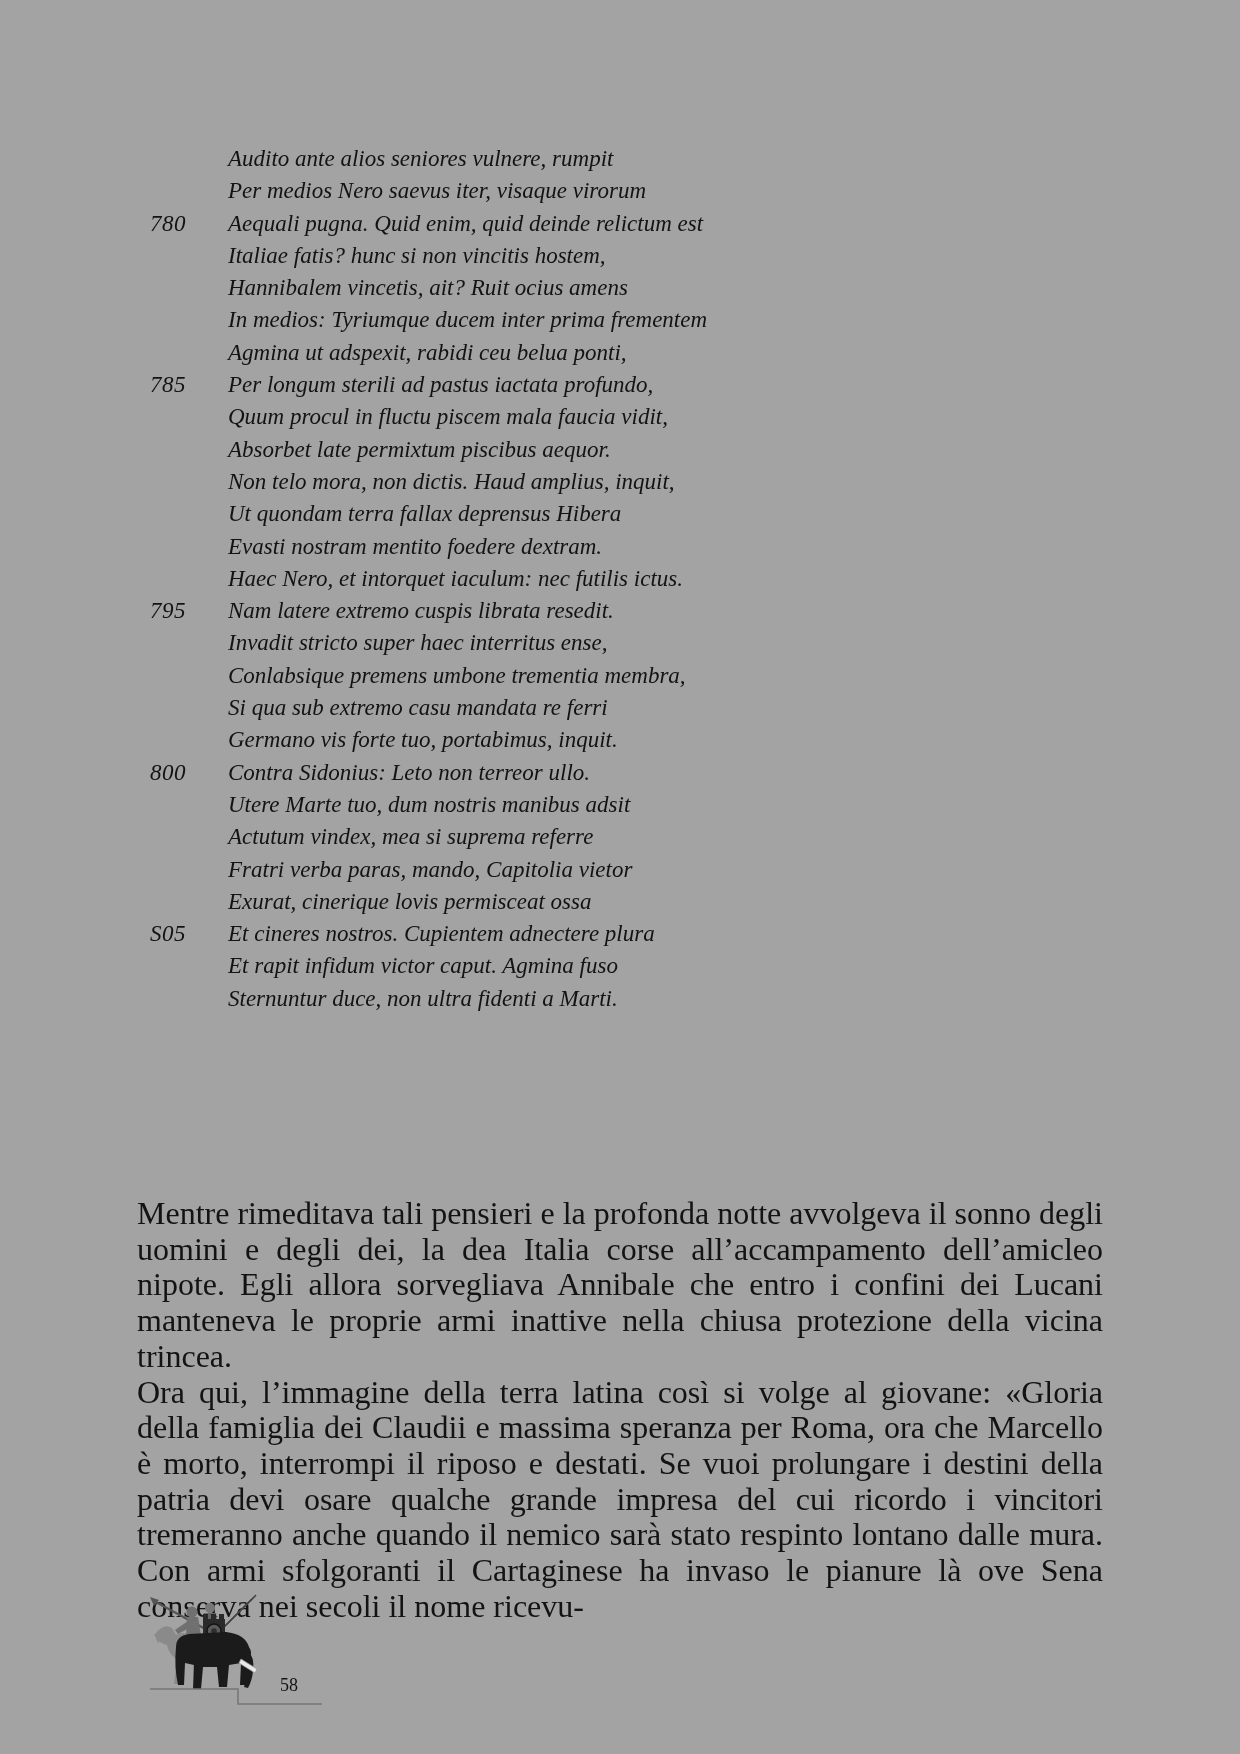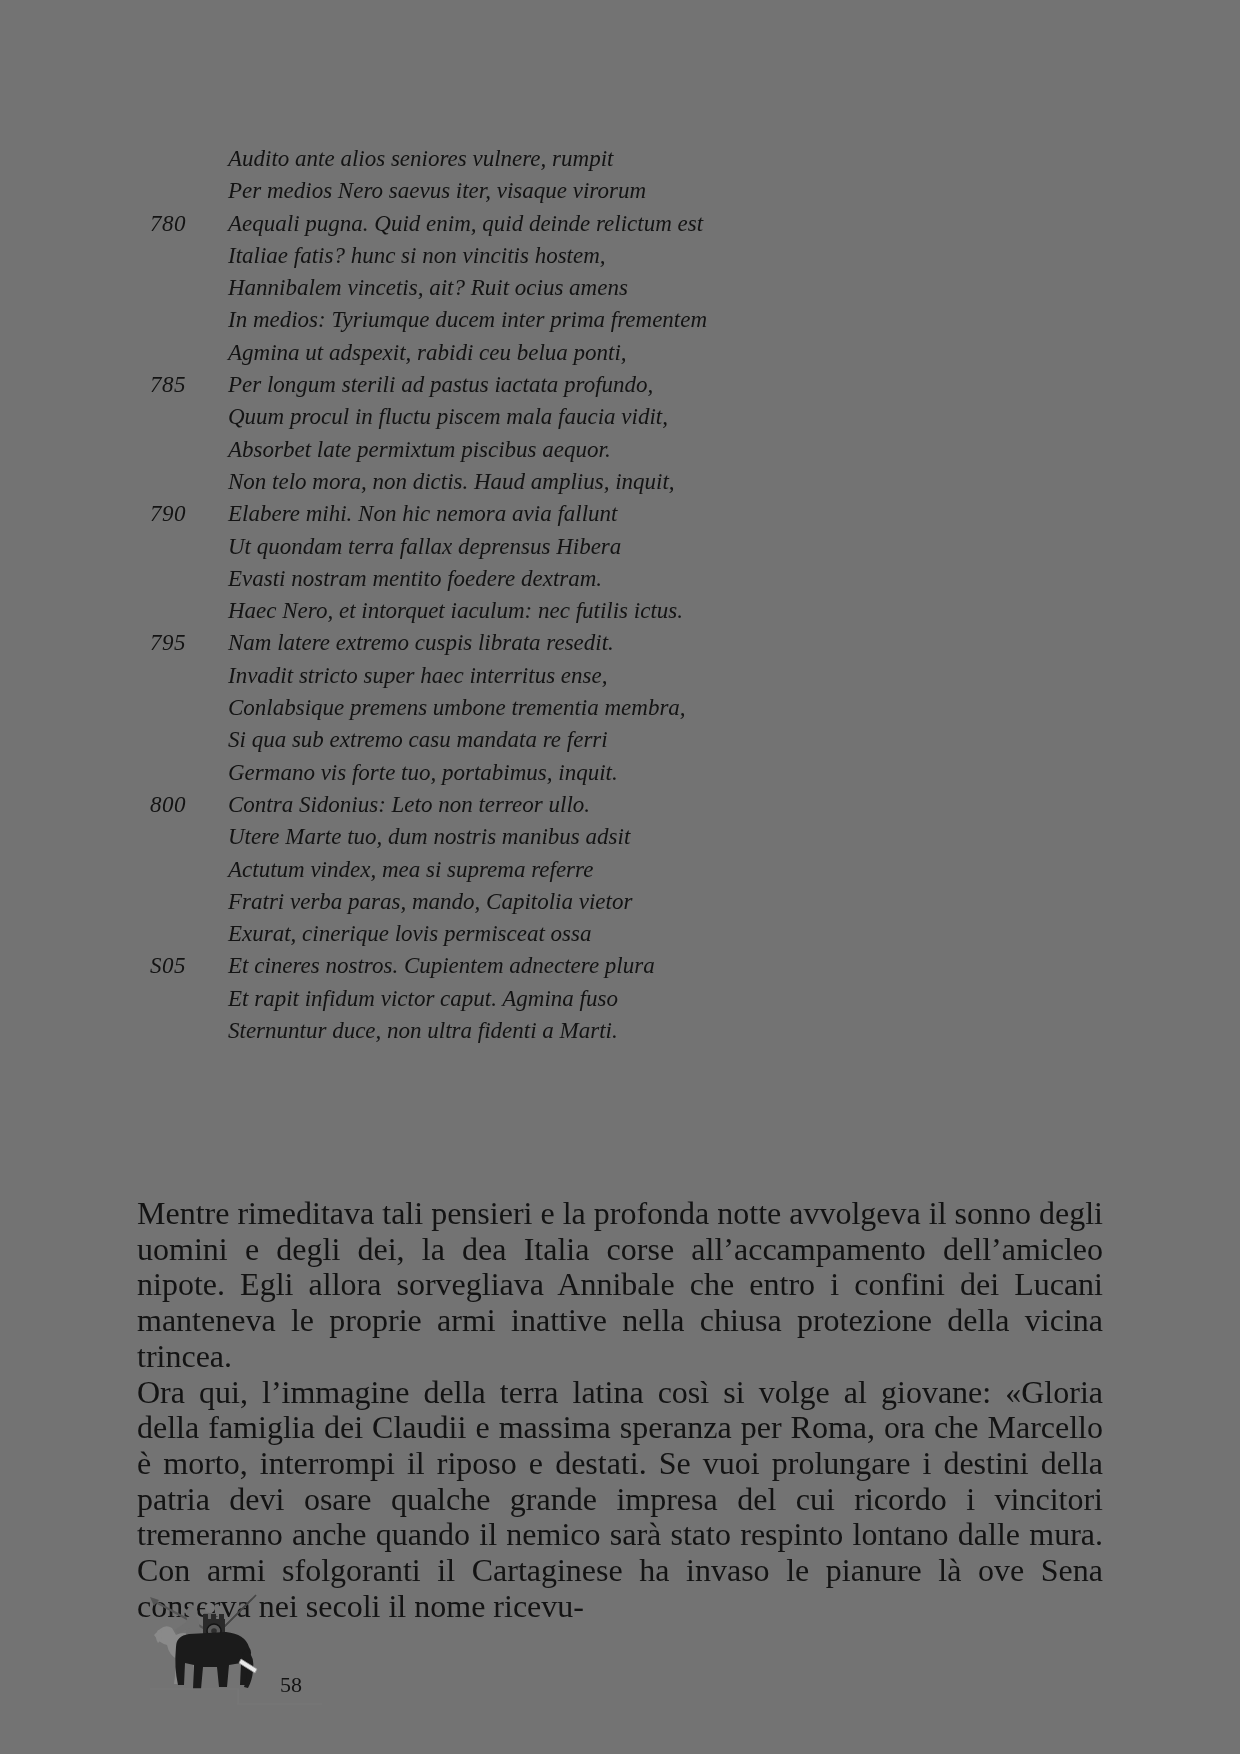--- a/index.html
+++ b/index.html
@@ -1,20 +1,20 @@
 <!DOCTYPE html>
 <html><head>
 <meta charset="utf-8">
 <style>
   html, body { margin: 0; padding: 0; background: #fff; }
   .page {
     position: relative;
     width: 1240px;
     height: 1754px;
-    background: #737373;
+    background: #a3a3a3;
     color: #131313;
     font-family: "Liberation Serif", serif;
     overflow: hidden;
   }
   
   .poem {
     position: absolute;
     left: 150px;
     top: 143px;
     width: 960px;
@@ -53,21 +53,21 @@
   }
   .footer-rule {
     position: absolute;
     left: 148px;
     top: 1686px;
   }
   .page-number {
     position: absolute;
     left: 280px;
     top: 1671px;
-    font-size: 22px;
+    font-size: 18px;
     line-height: 28px;
   }
 </style>
 </head>
 <body>
 
 <div class="page">
 
   <div class="poem">
     <div class="poem-row">
@@ -119,24 +119,20 @@
     <div class="poem-row">
       <span class="poem-num"></span>
       <span class="poem-text">Absorbet late permixtum piscibus aequor.</span>
     </div>
 
     <div class="poem-row">
       <span class="poem-num"></span>
       <span class="poem-text">Non telo mora, non dictis. Haud amplius, inquit,</span>
     </div>
 
-    <div class="poem-row">
-      <span class="poem-num">790</span>
-      <span class="poem-text">Elabere mihi. Non hic nemora avia fallunt</span>
-    </div>
 
 
     <div class="poem-row">
       <span class="poem-num"></span>
       <span class="poem-text">Ut quondam terra fallax deprensus Hibera</span>
     </div>
 
     <div class="poem-row">
       <span class="poem-num"></span>
       <span class="poem-text">Evasti nostram mentito foedere dextram.</span>

